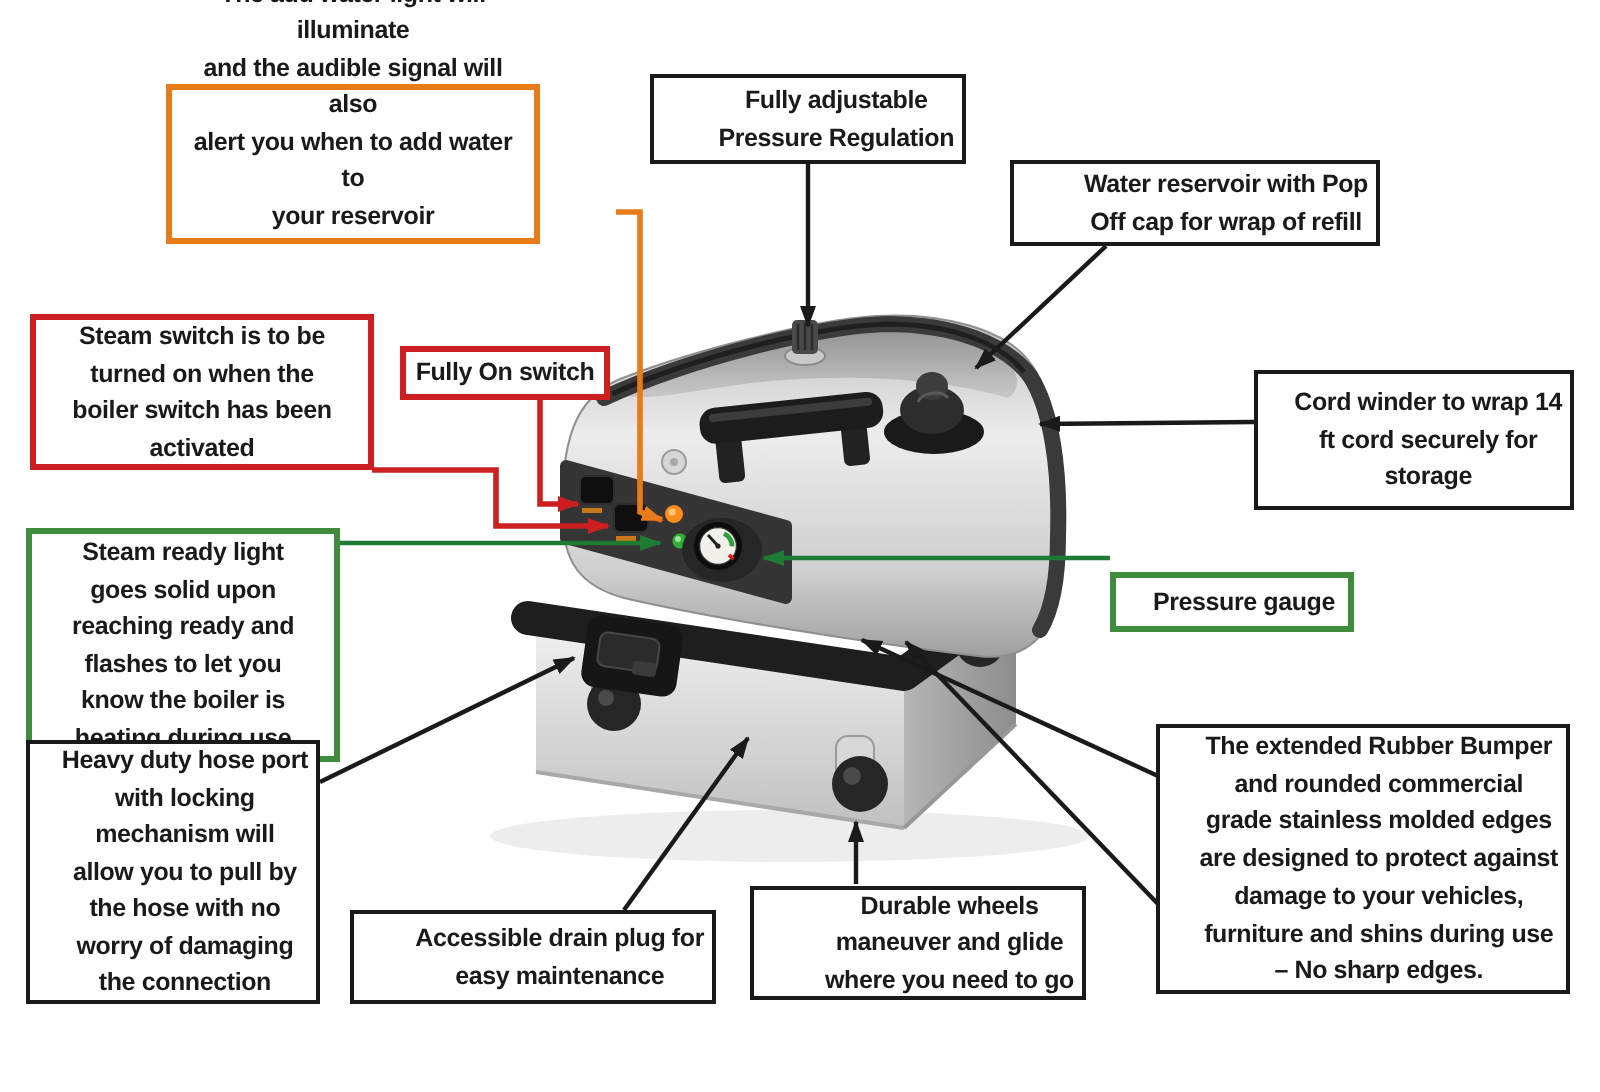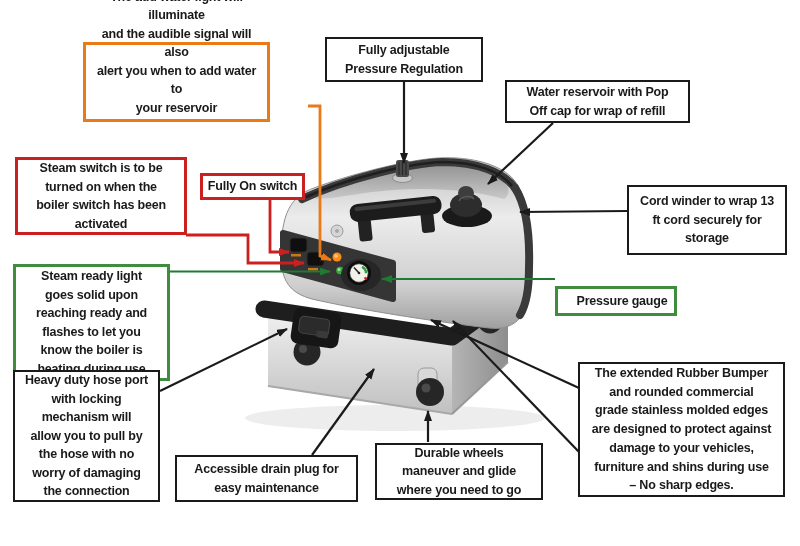--- a/index.html
+++ b/index.html
@@ -8,21 +8,21 @@
     font-family:"Liberation Sans",sans-serif;
   }
   #stage svg{position:absolute;left:0;top:0;}
   .label{
     position:absolute;box-sizing:border-box;background:#fff;
     display:flex;align-items:center;justify-content:center;
     text-align:center;white-space:pre-line;
     font-weight:bold;font-size:12.5px;line-height:1.48;letter-spacing:-0.2px;
     color:#1a1a1a;padding:2px 4px;z-index:2;
   }
-  .label.black {border:2.5px solid var(--black,#1a1a1a);}
+  .label.black {border:2.5px solid var(--black,#1a1a1a);justify-content:flex-end;}
   .label.red   {border:3px solid var(--red,#cc2020);}
   .label.orange{border:3px solid var(--orange,#e87b17);}
   .label.green {border:3px solid var(--green,#3f8c3f);margin-top:21px;}
 </style>
 </head>
 <body>
 
 <div id="stage">
 
   <svg width="800" height="546" viewBox="0 0 800 546">
@@ -187,21 +187,21 @@
     <span>Fully adjustable
 Pressure Regulation</span>
   </div>
 
   <div class="label black" style="left:505px;top:80px;width:185px;height:43px;">
     <span>Water reservoir with Pop
 Off cap for wrap of refill</span>
   </div>
 
   <div class="label black" style="left:627px;top:185px;width:160px;height:70px;">
-    <span>Cord winder to wrap 13
+    <span>Cord winder to wrap 14
 ft cord securely for
 storage</span>
   </div>
 
   <div class="label red" style="left:15px;top:157px;width:172px;height:78px;">
     <span>Steam switch is to be
 turned on when the
 boiler switch has been
 activated</span>
   </div>

